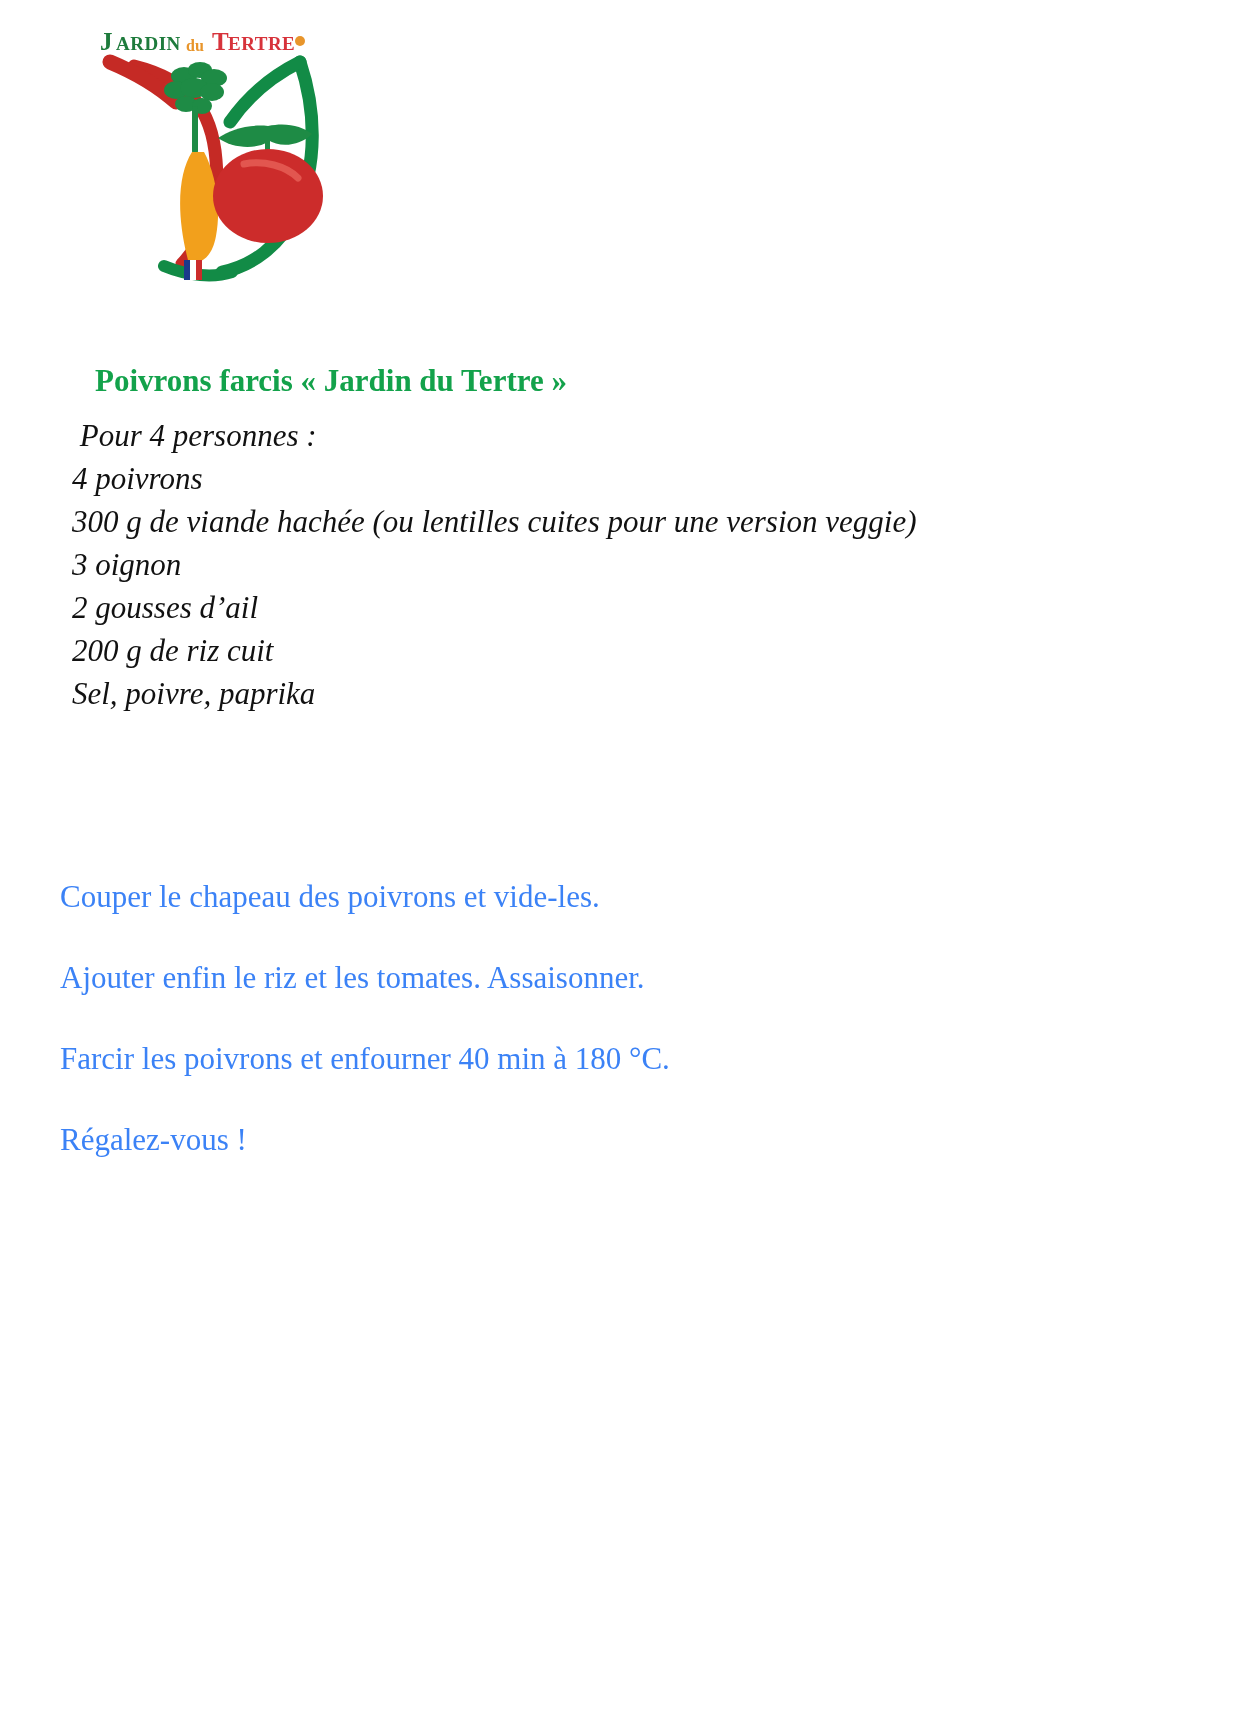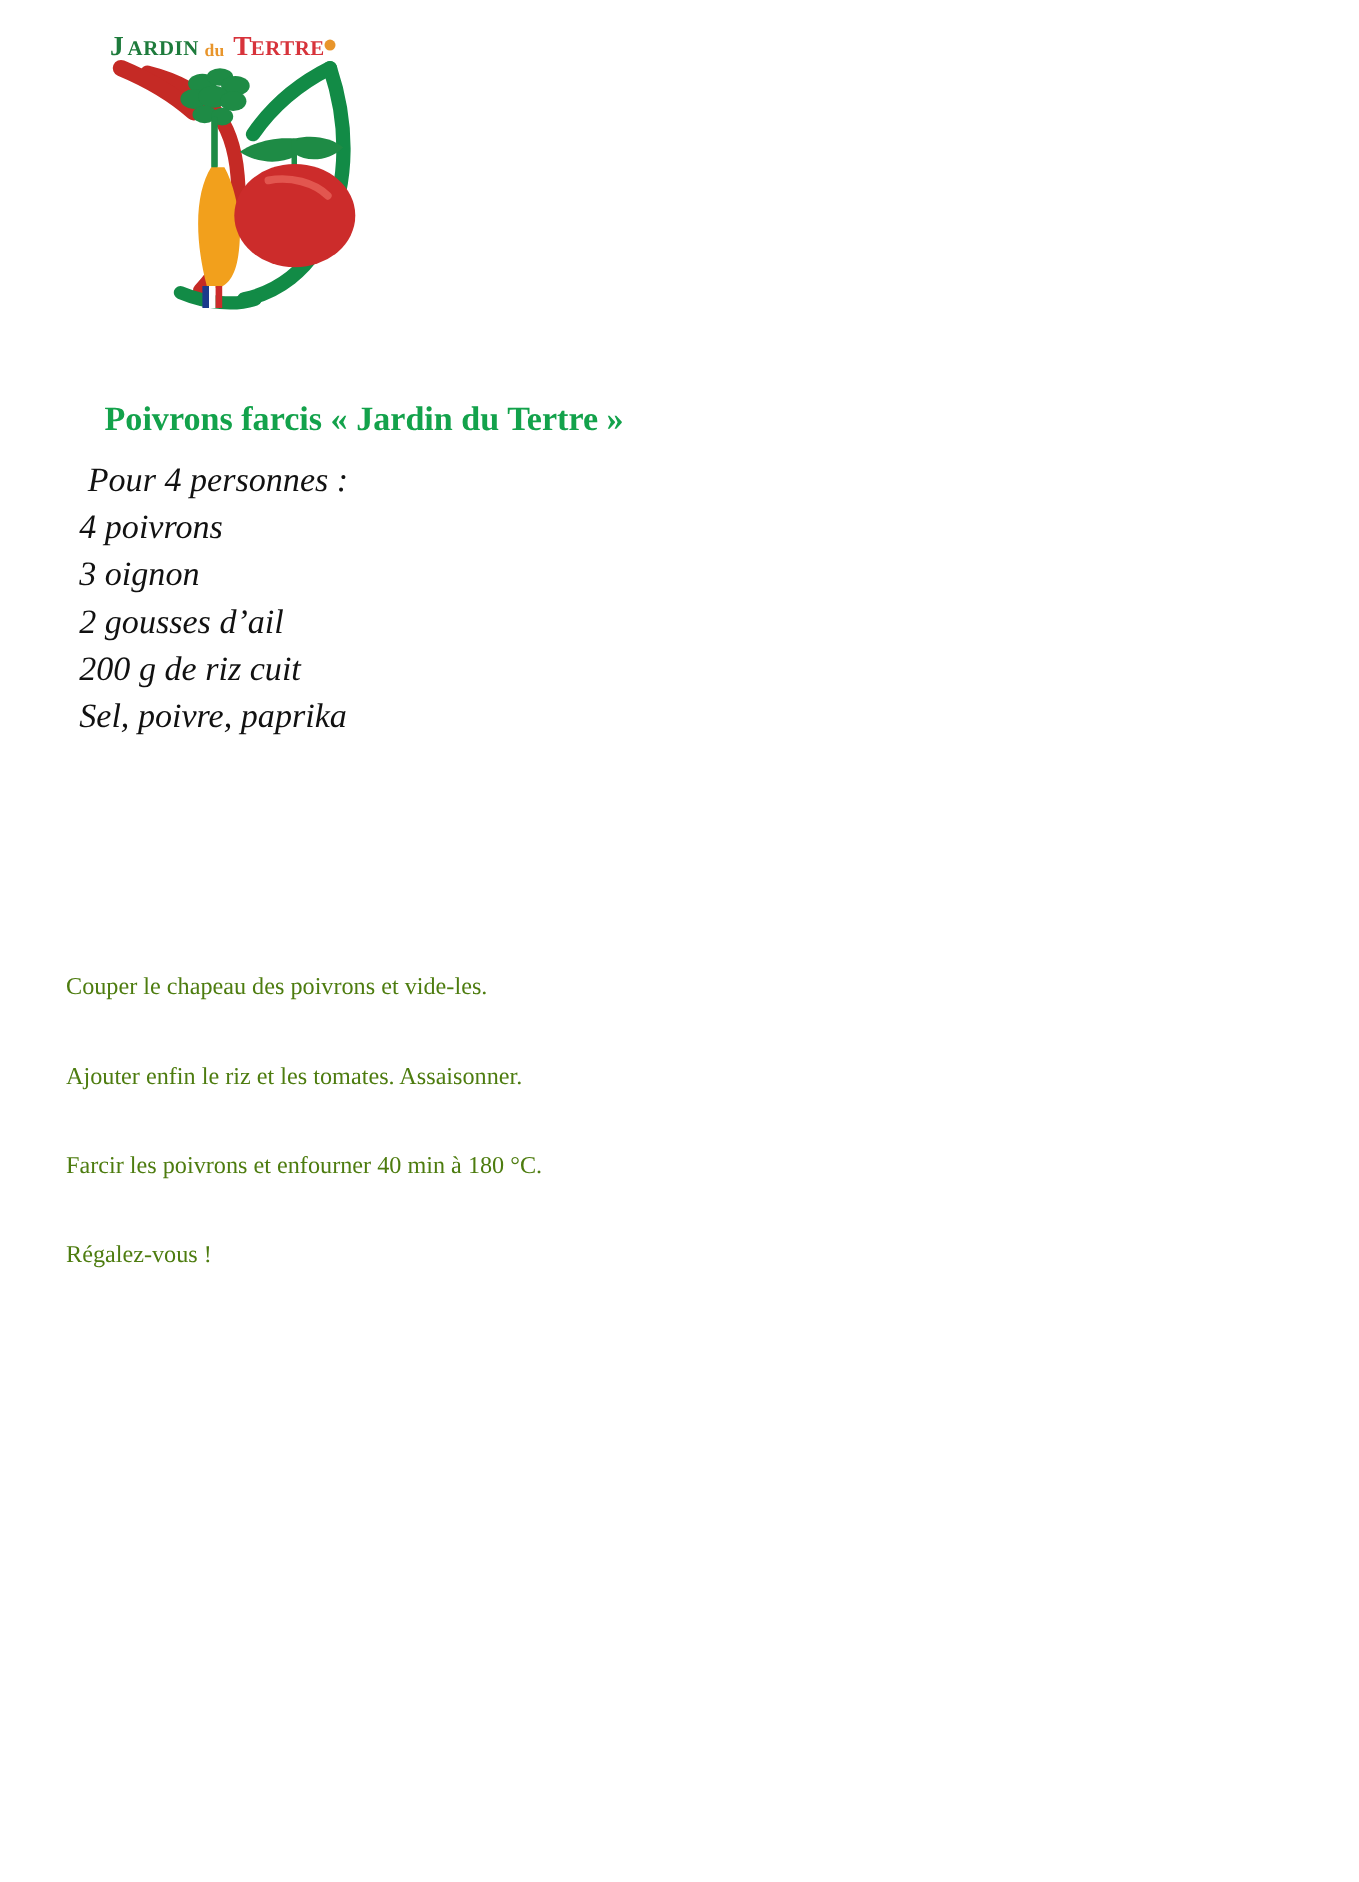--- a/index.html
+++ b/index.html
@@ -74,23 +74,23 @@
     white-space: normal;
     max-width: 905px;
   }
 
   
   .instructions {
     position: absolute;
     left: 60px;
     top: 875px;
     width: 1010px;
-    font-size: 22px;
+    font-size: 31px;
     line-height: 43px;
-    color: #4d7c0f;
+    color: #3b82f6;
   }
   .instructions p {
     margin: 0 0 38px 0;
   }
   .instructions p:last-child { margin-bottom: 16px; }
   .step-wrap { max-width: 1008px; }
 </style>
 </head>
 <body>
 
@@ -143,20 +143,21 @@
     </svg>
   </div>
 
   <h1 class="recipe-title">
     <span class="t-main">Poivrons farcis</span><span>&nbsp;</span><span class="t-quoted">« Jardin du Tertre »</span>
   </h1>
 
   <div class="ingredients">
     <span class="ing-line"> Pour 4 personnes :</span>
     <span class="ing-line">4 poivrons</span>
+    <span class="ing-line wrap">300 g de viande hachée (ou lentilles cuites pour une version veggie)</span>
     <span class="ing-line">3 oignon</span>
     <span class="ing-line">2 gousses d’ail</span>
     <span class="ing-line">200 g de riz cuit</span>
     <span class="ing-line">Sel, poivre, paprika</span>
   </div>
 
   <div class="instructions">
     <p class="step-wrap">Couper le chapeau des poivrons et vide-les.</p>
     <p class="step-wrap">Ajouter enfin le riz et les tomates. Assaisonner.</p>
     <p class="step-wrap">Farcir les poivrons et enfourner 40 min à 180 °C.</p>

